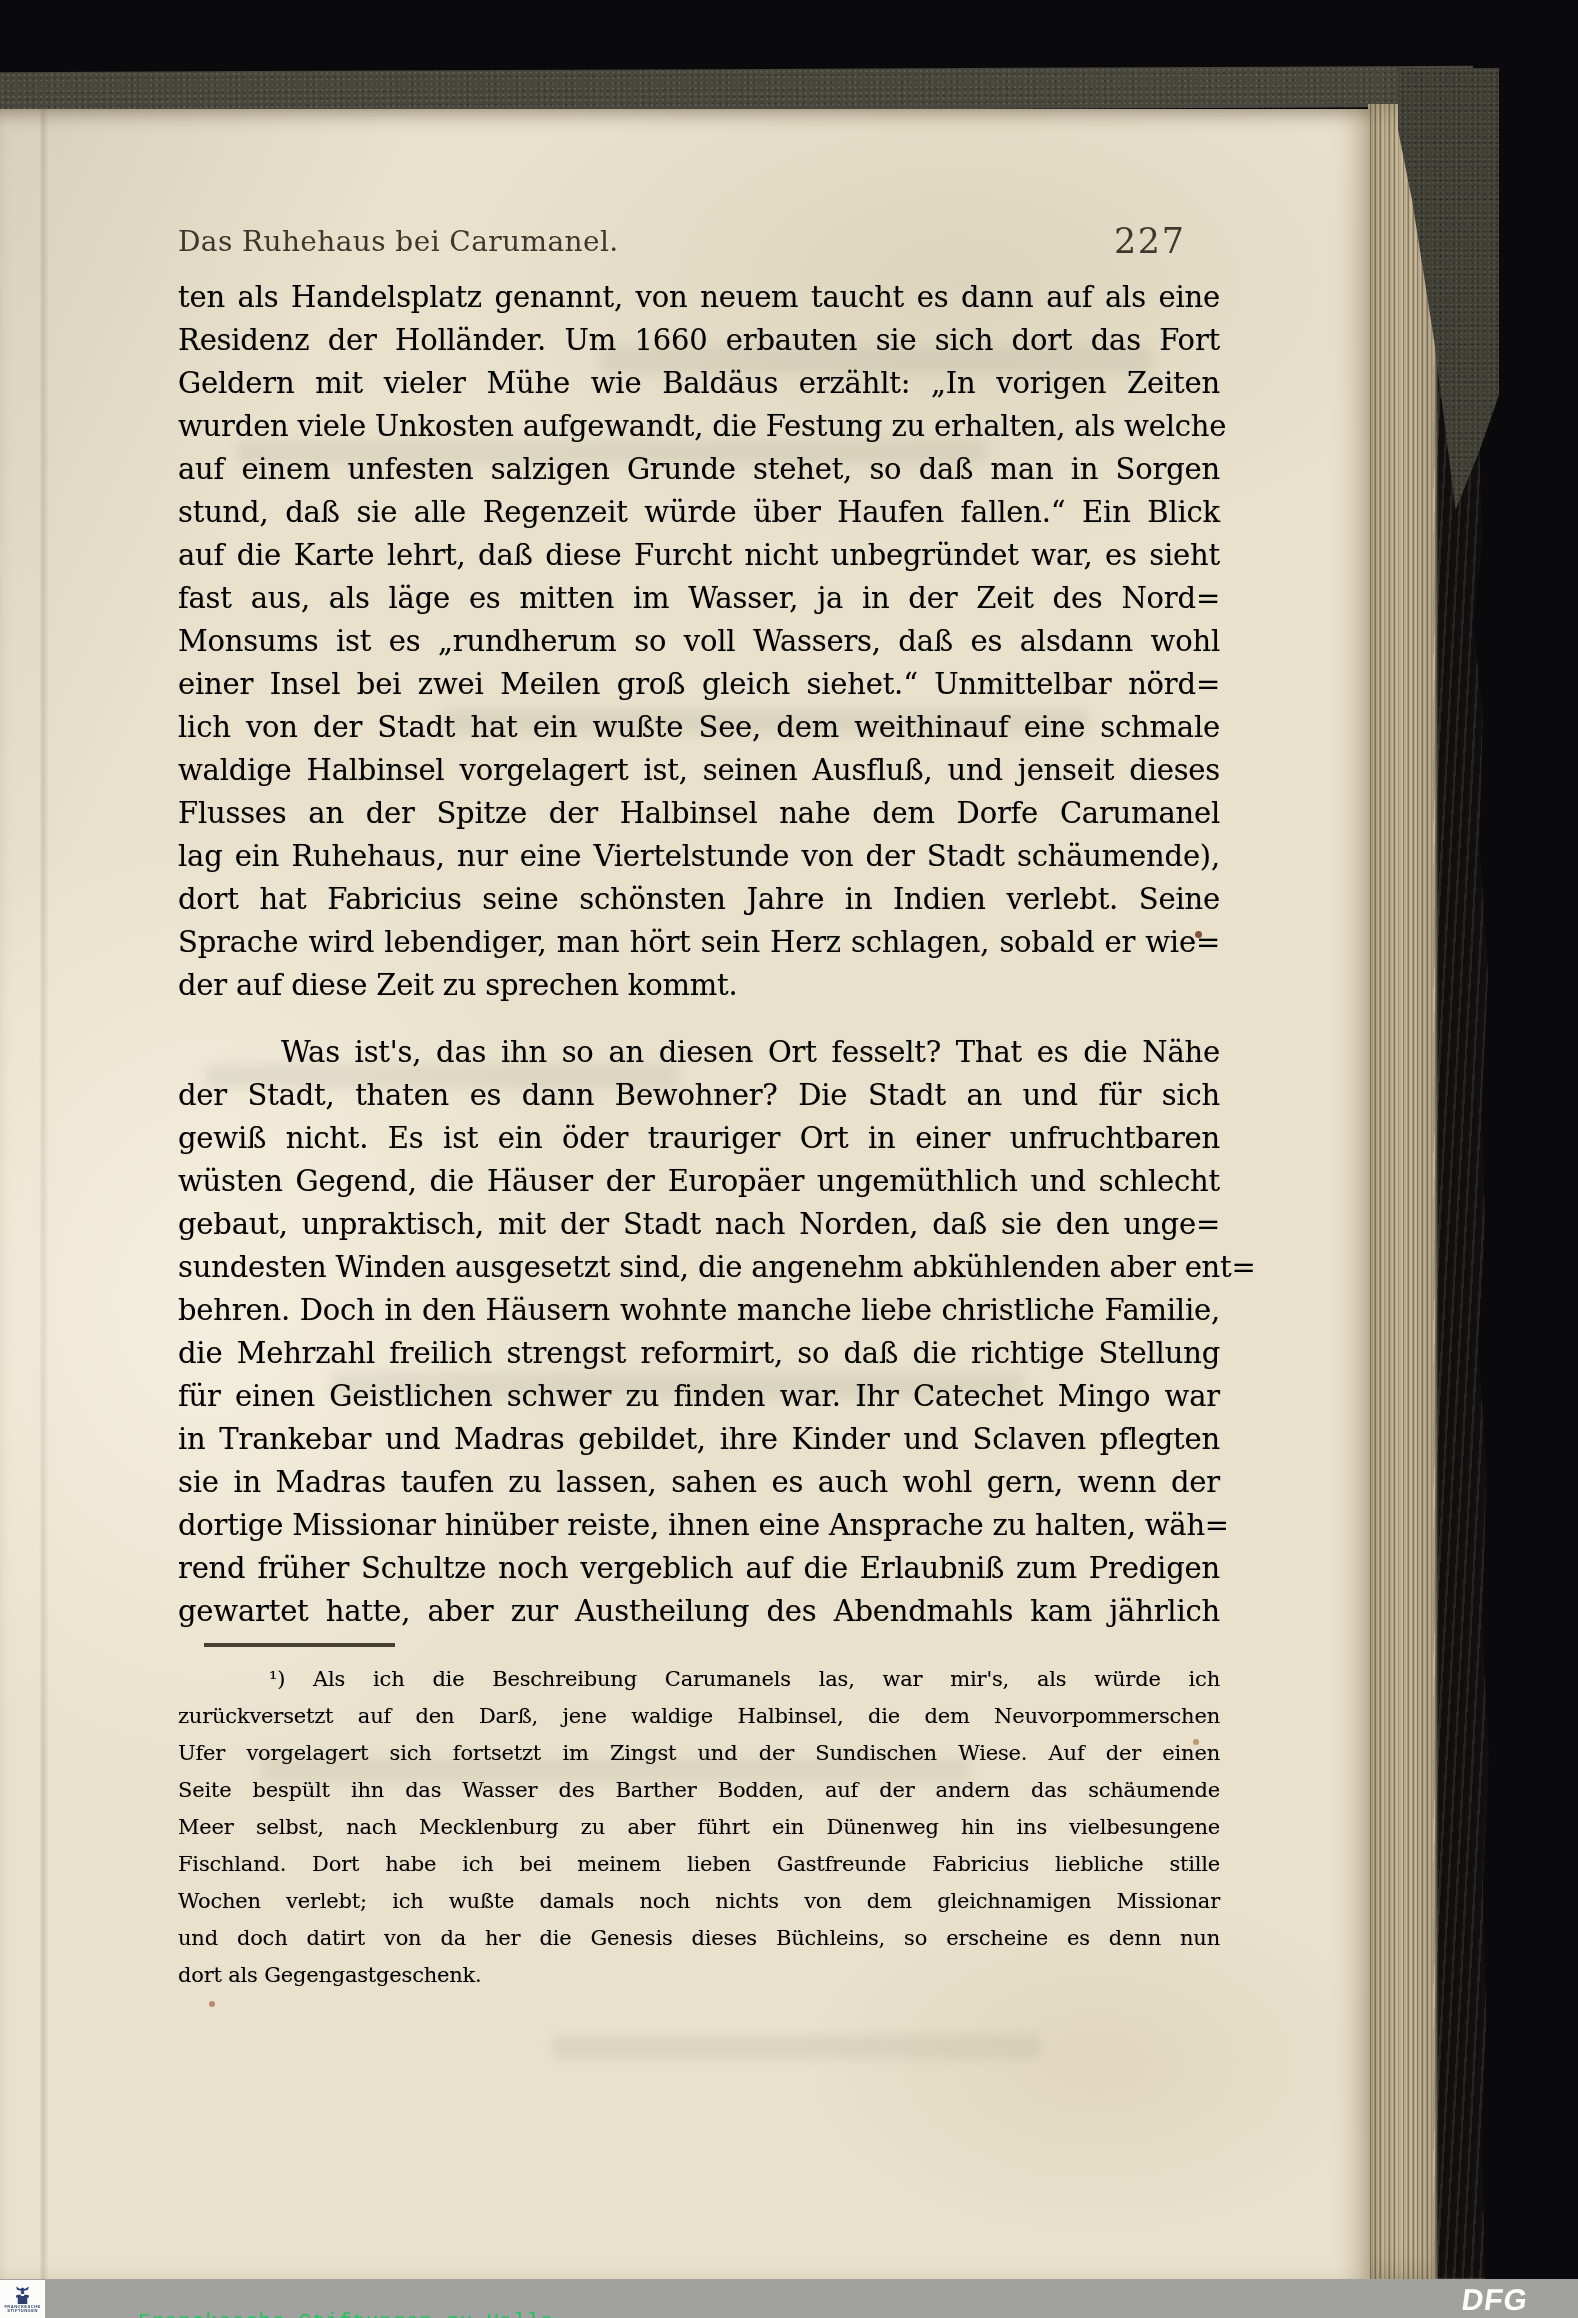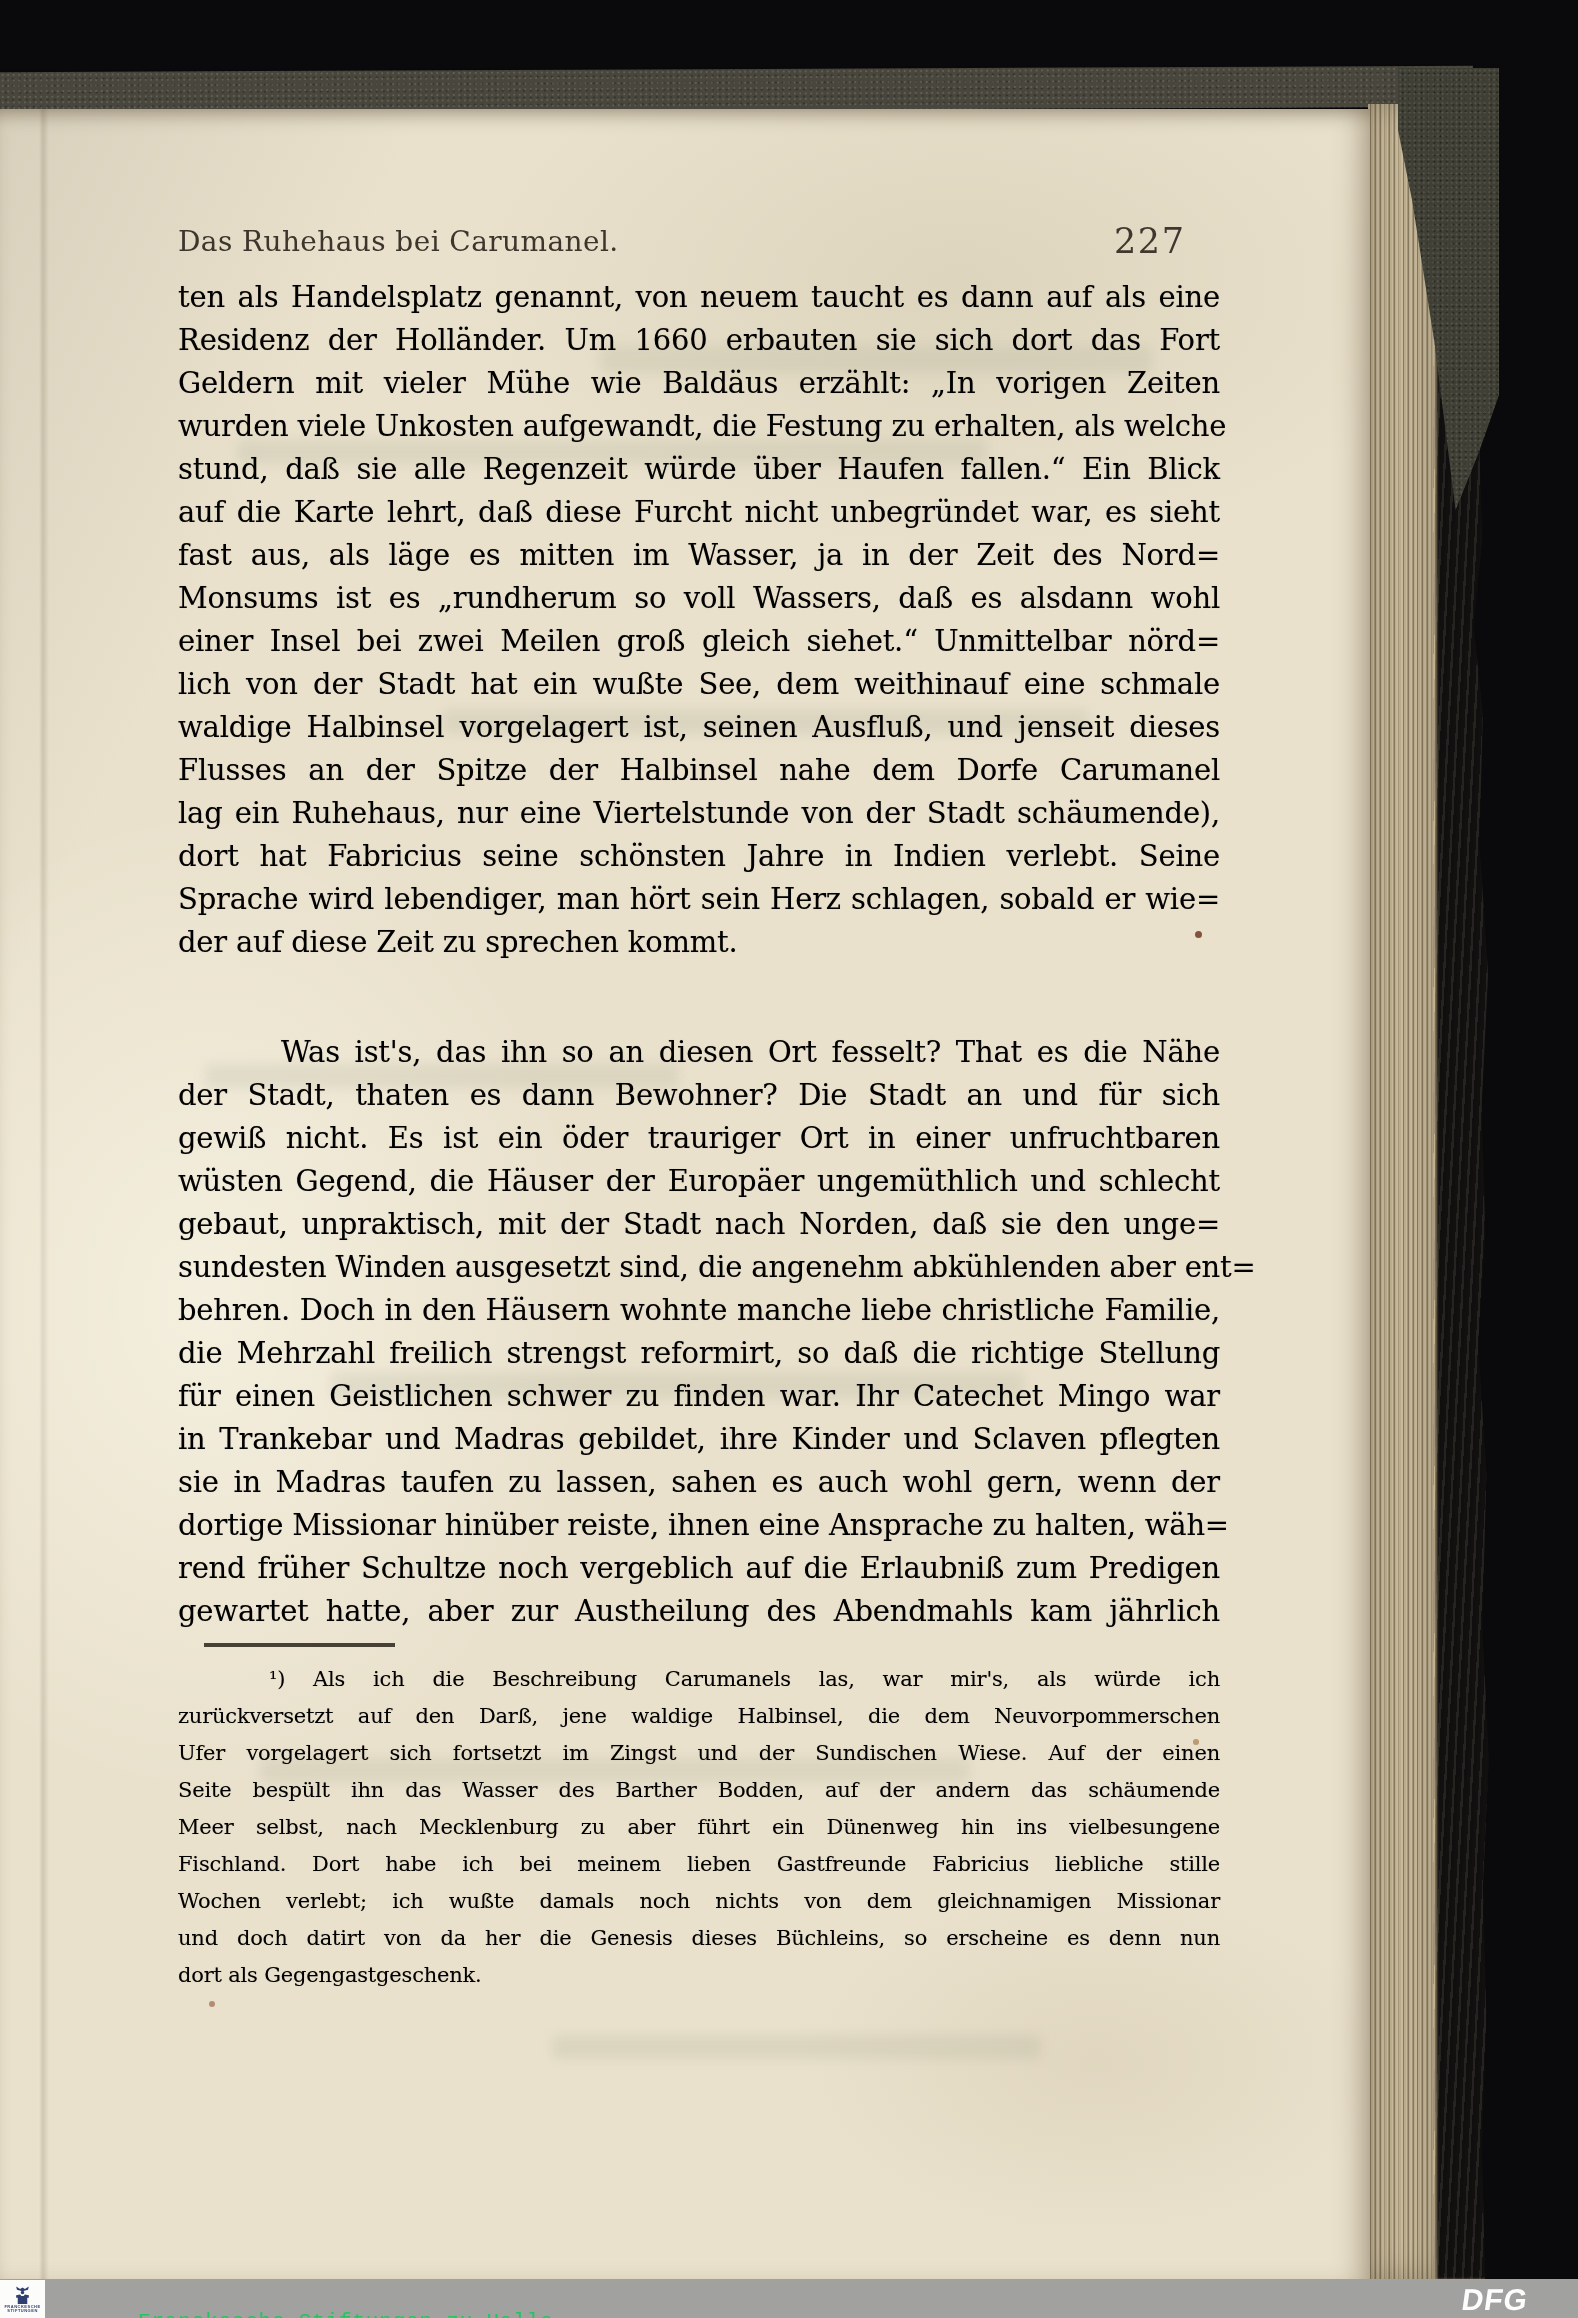--- a/index.html
+++ b/index.html
@@ -106,20 +106,21 @@
   </div>
 
   <div class="running-head">Das Ruhehaus bei Carumanel.</div>
   <div class="pageno">227</div>
 
   <div class="textblock p1">
       <div class="tline">ten als Handelsplatz genannt, von neuem taucht es dann auf als eine</div>
       <div class="tline">Residenz der Holländer.  Um 1660 erbauten sie sich dort das Fort</div>
       <div class="tline">Geldern mit vieler Mühe wie Baldäus erzählt:  „In vorigen Zeiten</div>
       <div class="tline">wurden viele Unkosten aufgewandt, die Festung zu erhalten, als welche</div>
+      <div class="tline">auf einem unfesten salzigen Grunde stehet, so daß man in Sorgen</div>
       <div class="tline">stund, daß sie alle Regenzeit würde über Haufen fallen.“  Ein Blick</div>
       <div class="tline">auf die Karte lehrt, daß diese Furcht nicht unbegründet war, es sieht</div>
       <div class="tline">fast aus, als läge es mitten im Wasser, ja in der Zeit des Nord=</div>
       <div class="tline">Monsums ist es „rundherum so voll Wassers, daß es alsdann wohl</div>
       <div class="tline">einer Insel bei zwei Meilen groß gleich siehet.“  Unmittelbar nörd=</div>
       <div class="tline">lich von der Stadt hat ein wußte See, dem weithinauf eine schmale</div>
       <div class="tline">waldige Halbinsel vorgelagert ist, seinen Ausfluß, und jenseit dieses</div>
       <div class="tline">Flusses an der Spitze der Halbinsel nahe dem Dorfe Carumanel</div>
       <div class="tline">lag ein Ruhehaus, nur eine Viertelstunde von der Stadt schäumende),</div>
       <div class="tline">dort hat Fabricius seine schönsten Jahre in Indien verlebt.  Seine</div>

